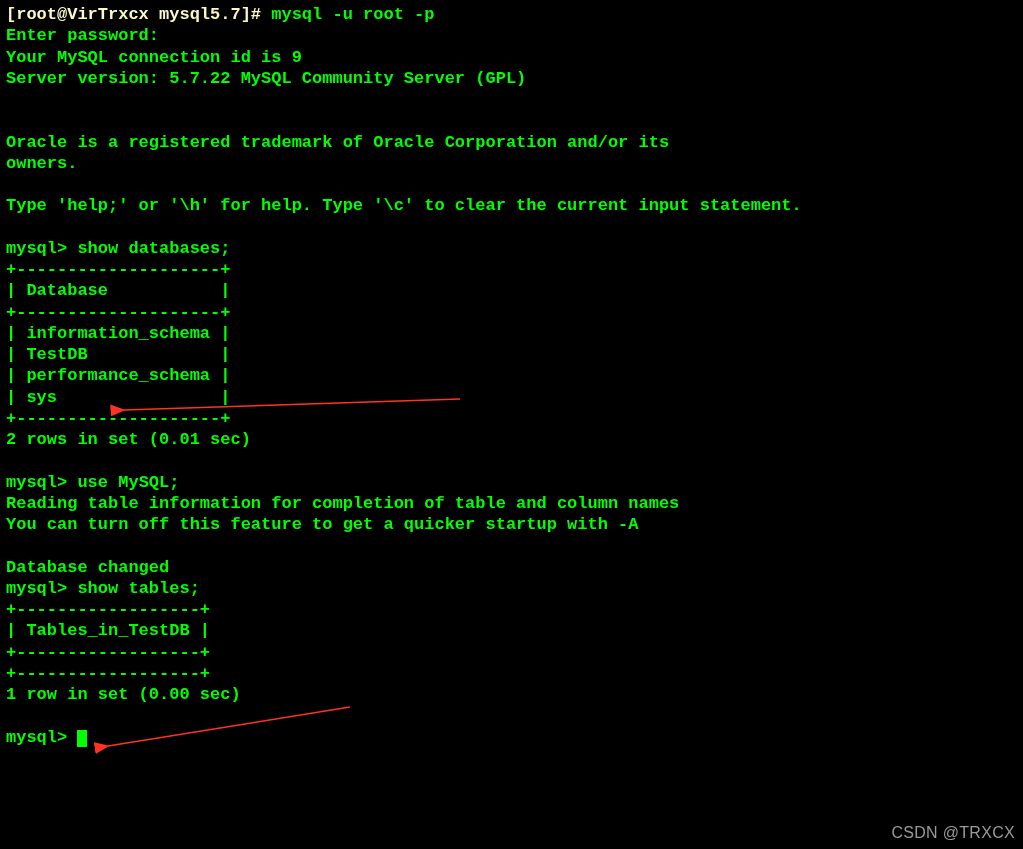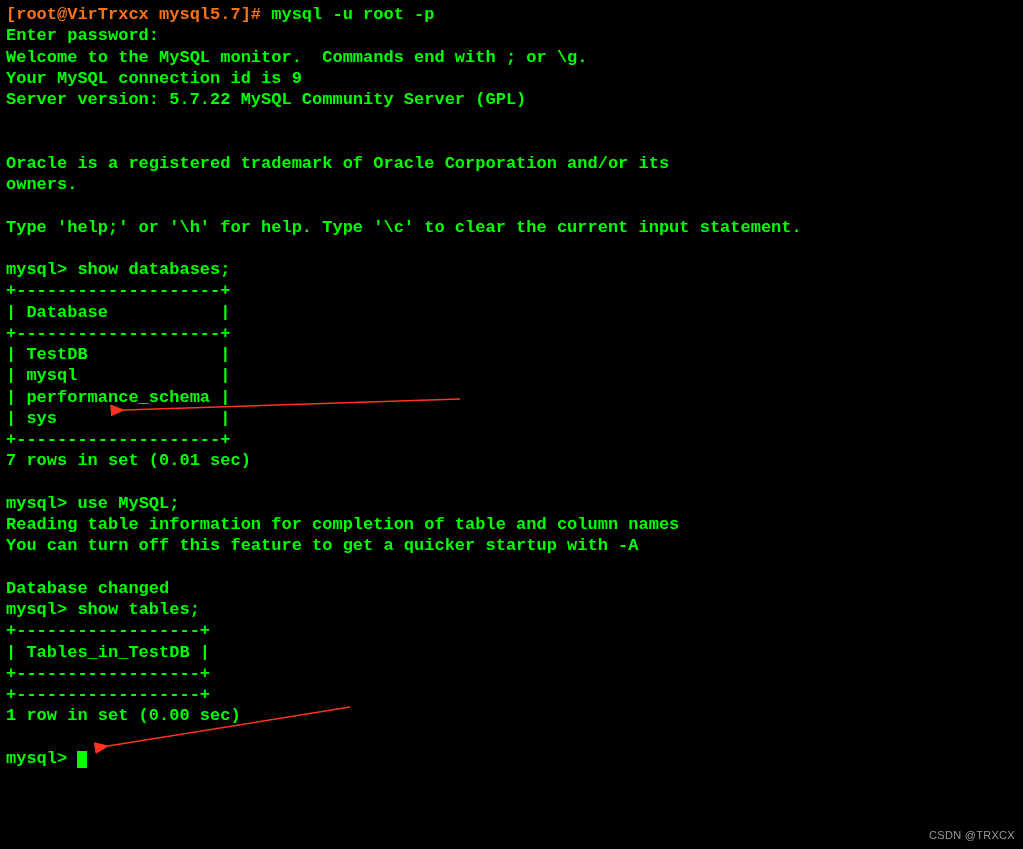--- a/index.html
+++ b/index.html
@@ -19,28 +19,28 @@
     }
     .line {
       white-space: pre;
     }
     pre {
       margin: 0;
       white-space: pre;
       font-family: inherit;
     }
     .prompt-shell {
-      color: #f97316;
+      color: #fef9c3;
     }
     .watermark {
       position: absolute;
       right: 8px;
       bottom: 6px;
       color: #9a9a9a;
-      font-size: 11px;
+      font-size: 16px;
       font-weight: normal;
       font-family: Arial, sans-serif;
       letter-spacing: 0.3px;
       margin-left: 11px;
     }
     .annot {
       position: absolute;
       top: 0;
       left: 0;
       width: 1023px;
@@ -55,41 +55,40 @@
       vertical-align: text-bottom;
     }
   </style>
 </head>
 <body>
 
 <div>
 
 <div class="line"><span class="prompt-shell">[root@VirTrxcx mysql5.7]# </span><span>mysql -u root -p</span></div>
 <div class="line">Enter password:</div>
-<div class="line">Welcome to the MySQL monitor.  Commands end with ; or \g.</div>
 <div class="line">Your MySQL connection id is 9</div>
 <div class="line">Server version: 5.7.22 MySQL Community Server (GPL)</div>
 <div class="line">&nbsp;</div>
 <div class="line">&nbsp;</div>
 <div class="line">Oracle is a registered trademark of Oracle Corporation and/or its</div>
 <div class="line">owners.</div>
 <div class="line">&nbsp;</div>
 <div class="line">Type 'help;' or '\h' for help. Type '\c' to clear the current input statement.</div>
 <div class="line">&nbsp;</div>
 
 <div class="line"><span>mysql&gt; </span><span>show databases;</span></div>
 <pre>+--------------------+</pre>
 <pre>| Database           |</pre>
 <pre>+--------------------+</pre>
+<pre>| information_schema |</pre>
 <pre>| TestDB             |</pre>
-<pre>| mysql              |</pre>
 <pre>| performance_schema |</pre>
 <pre>| sys                |</pre>
 <pre>+--------------------+</pre>
-<div class="line">7 rows in set (0.01 sec)</div>
+<div class="line">2 rows in set (0.01 sec)</div>
 <div class="line">&nbsp;</div>
 
 <div class="line"><span>mysql&gt; </span><span>use MySQL;</span></div>
 <div class="line">Reading table information for completion of table and column names</div>
 <div class="line">You can turn off this feature to get a quicker startup with -A</div>
 <div class="line">&nbsp;</div>
 <div class="line">Database changed</div>
 
 <div class="line"><span>mysql&gt; </span><span>show tables;</span></div>
 <pre>+------------------+</pre>

